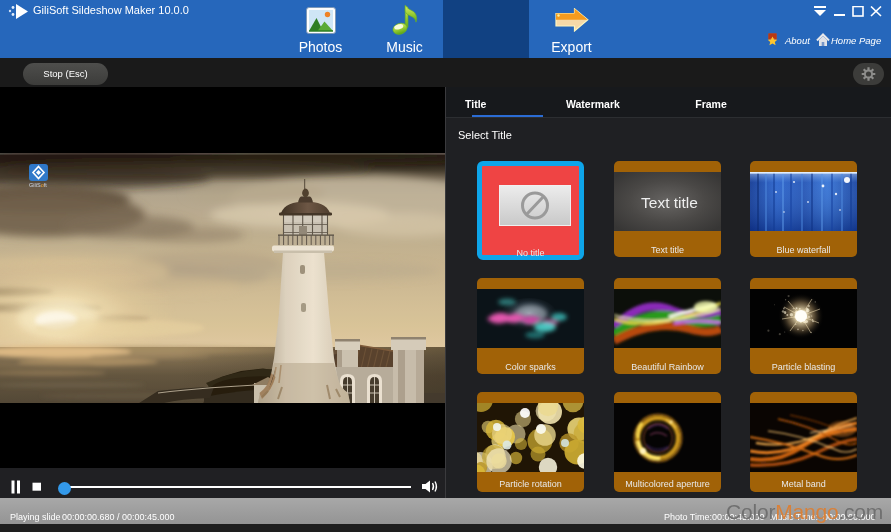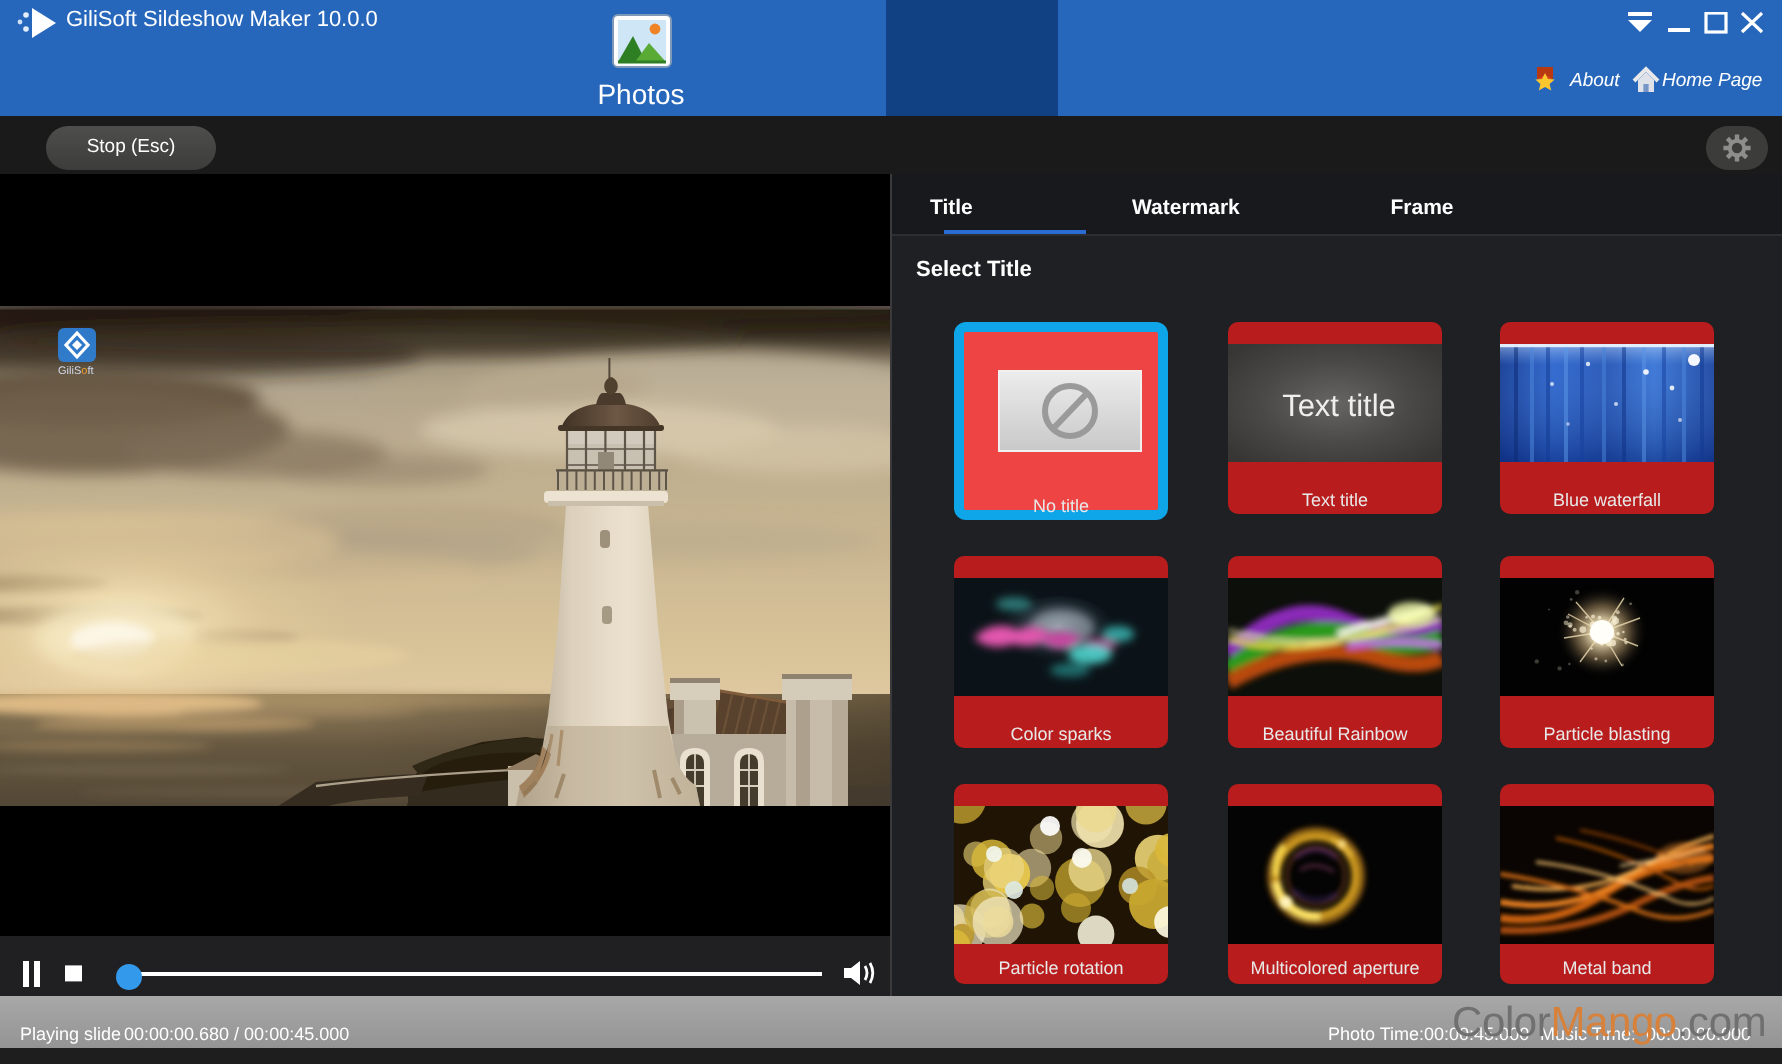--- a/index.html
+++ b/index.html
@@ -32,23 +32,23 @@
   #photo { left:0; top:153px; width:445px; height:250px; }
   #ctrlbar { left:0; top:468px; width:445px; height:30px; background:#202023; }
   #vsep { left:445px; top:87px; width:1px; height:411px; background:#3a3a3d; }
 
   
   #rpanel { left:446px; top:87px; width:445px; height:411px; background:#1f2023; }
   #tabstrip { left:446px; top:87px; width:445px; height:31px; background:#17191c;
       border-bottom:1px solid #2c2e31; }
   .tab { top:98px; color:#fff; font-size:10.5px; font-weight:bold; }
   #tabline { left:472px; top:115px; width:71px; height:2px; background:#2b6cd4; }
-  #seltitle { left:458px; top:129px; color:#fff; font-size:11px; font-weight:bold; }
-
-  .card { width:107px; background:#b91c1c; border-radius:5px; }
+  #seltitle { left:458px; top:129px; color:#fff; font-size:11px; font-weight:normal; }
+
+  .card { width:107px; background:#a16207; border-radius:5px; }
   .card .thumb { position:absolute; left:0; top:11px; width:107px; height:59px; }
   .card .clabel { position:absolute; left:-10px; right:-10px; top:84px; text-align:center;
       color:#e8e8e8; font-size:9px; }
 
   
   #statusbar { left:0; top:498px; width:891px; height:26px;
       background:linear-gradient(#a8a8a8,#949494); }
   #bottomstrip { left:0; top:524px; width:891px; height:8px; background:#1e1e1e; }
   .stattext { color:#fff; font-size:9px; top:512px; white-space:nowrap; }
   #colormango { left:726px; top:500px; font-size:21px; color:#707070; white-space:nowrap; letter-spacing:-0.2px; }
@@ -71,20 +71,44 @@
   <div class="abs toolbtn" style="left:278px;width:85px">
     <svg style="top:7px" width="30" height="28" viewBox="0 0 30 28">
       <rect x="0.5" y="0.5" width="29" height="26" rx="2.5" fill="#fdfdfd" stroke="#7e99b8" stroke-width="1"></rect>
       <rect x="3" y="3" width="24" height="21" fill="#cfe6f6"></rect>
       <circle cx="21.5" cy="7.5" r="2.7" fill="#ef8326"></circle>
       <path d="M3 24 L10.5 11 L17 24 Z" fill="#2e7e24"></path>
       <path d="M11.5 24 L18.5 14.5 L27 24 Z" fill="#5aaa36"></path>
       <path d="M3 24 H27" stroke="#2e7e24" stroke-width="1.5"></path>
     </svg>
     <div class="lbl">Photos</div>
+  </div>
+  <div class="abs toolbtn" style="left:362px;width:85px">
+    <svg style="top:3px" width="28" height="32" viewBox="0 0 28 32">
+      <defs>
+        <linearGradient id="mgrad" x1="0" y1="0" x2="0" y2="1">
+          <stop offset="0%" stop-color="#d8ec6a"></stop>
+            <stop offset="50%" stop-color="#9cce34"></stop>
+          <stop offset="100%" stop-color="#57a416"></stop>
+          </linearGradient>
+      </defs>
+      <path d="M14.2 26 L14.2 2.5 L17 4.5 L17 24 Z" fill="url(#mgrad)" stroke="#6ab024" stroke-width=".6"></path>
+      <path d="M14.2 2.5 C 17.5 7.5, 22 6.5, 24.5 11 C 26.3 14.2, 25.8 17, 25 19.2 C 24.6 16.2, 23 14.4, 19.5 13 C 16.6 11.8, 14.6 10.4, 14.2 8.2 Z" fill="url(#mgrad)" stroke="#6ab024" stroke-width=".6"></path>
+      <ellipse cx="9" cy="25.8" rx="7.2" ry="5.4" transform="rotate(-18 9 25.8)" fill="url(#mgrad)" stroke="#6ab024" stroke-width=".6"></ellipse>
+      <ellipse cx="7.8" cy="23.8" rx="4.6" ry="2.4" transform="rotate(-14 7.8 23.8)" fill="#f6fbda"></ellipse>
+    </svg>
+    <div class="lbl">Music</div>
+  </div>
+  <div class="abs toolbtn" style="left:529px;width:85px">
+    <svg style="top:8px" width="34" height="24" viewBox="0 0 34 24">
+      <path d="M1 5.5 L19.5 5.5 L19.5 0.8 L32.8 11.8 L19.5 23 L19.5 18 L1 18 Z" fill="#f6d9a8" stroke="#fdf6c0" stroke-width="1.2"></path>
+      <path d="M1 5.5 L19.5 5.5 L19.5 0.8 L32.8 11.8 L1 11.8 Z" fill="#f59b1e"></path>
+      <circle cx="3.5" cy="7.5" r="1.2" fill="#fdf2a0"></circle>
+    </svg>
+    <div class="lbl">Export</div>
   </div>
 
   <svg class="abs" style="left:814px;top:6px" width="70" height="11" viewBox="0 0 70 11">
     <rect x="0" y="0" width="12" height="2" fill="#fff"></rect>
     <path d="M0 4 L12 4 L6 10 Z" fill="#fff"></path>
     <rect x="20" y="8" width="11" height="2" fill="#fff"></rect>
     <rect x="39" y="0.5" width="10" height="9.5" fill="none" stroke="#fff" stroke-width="1.6"></rect>
     <path d="M57 0.5 L67 10 M67 0.5 L57 10" stroke="#fff" stroke-width="1.6"></path>
   </svg>
 

